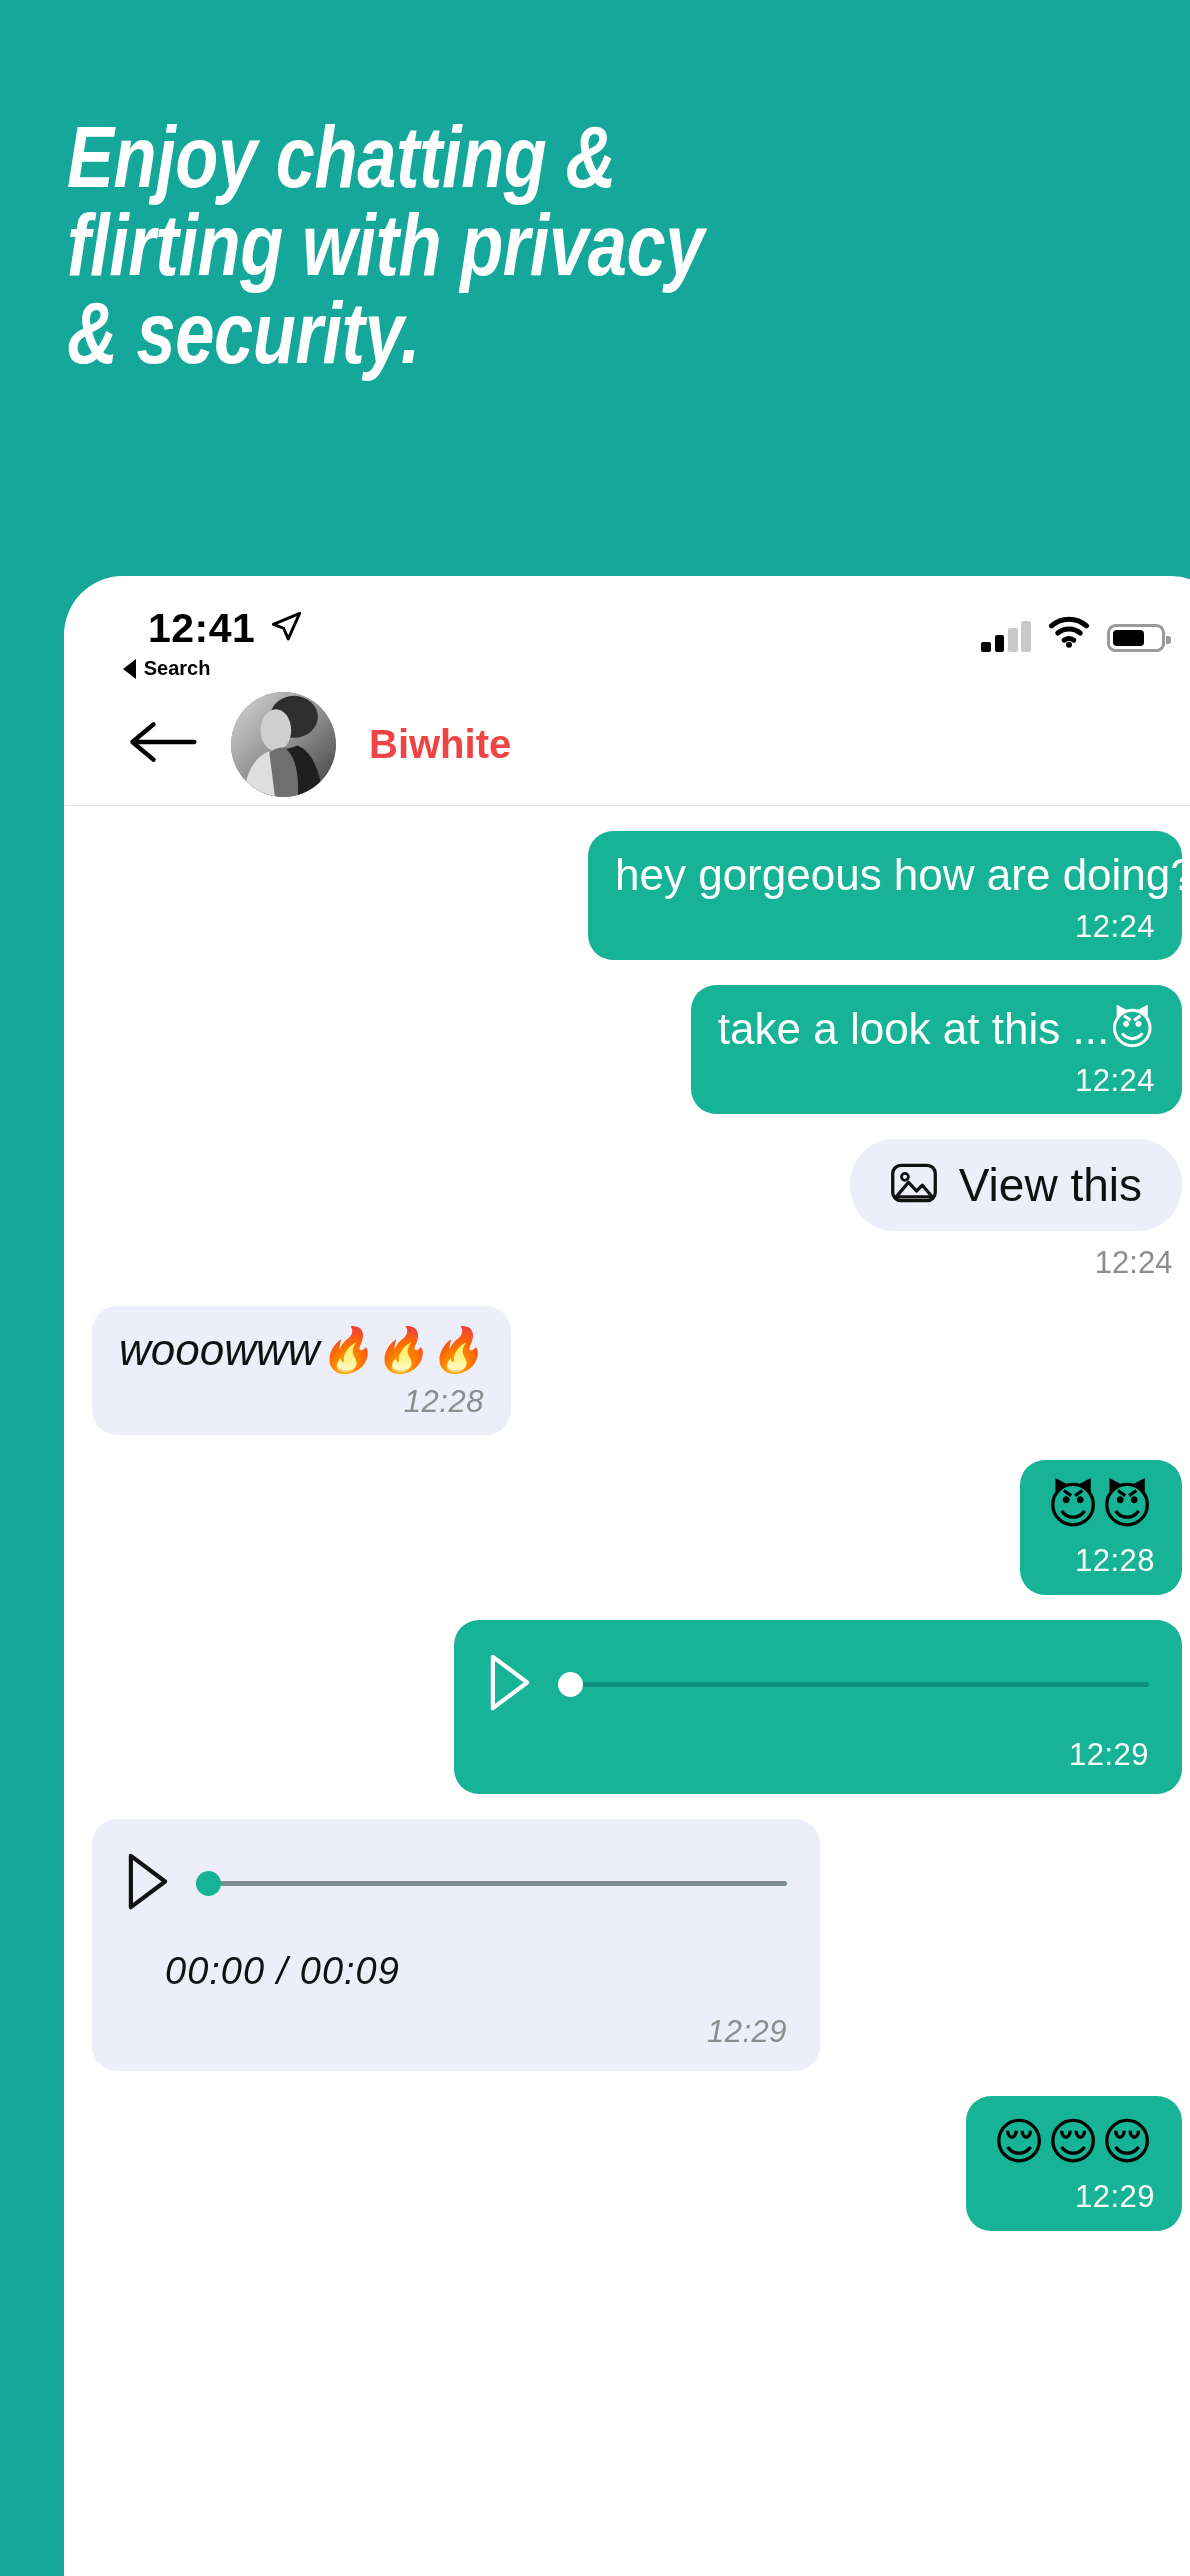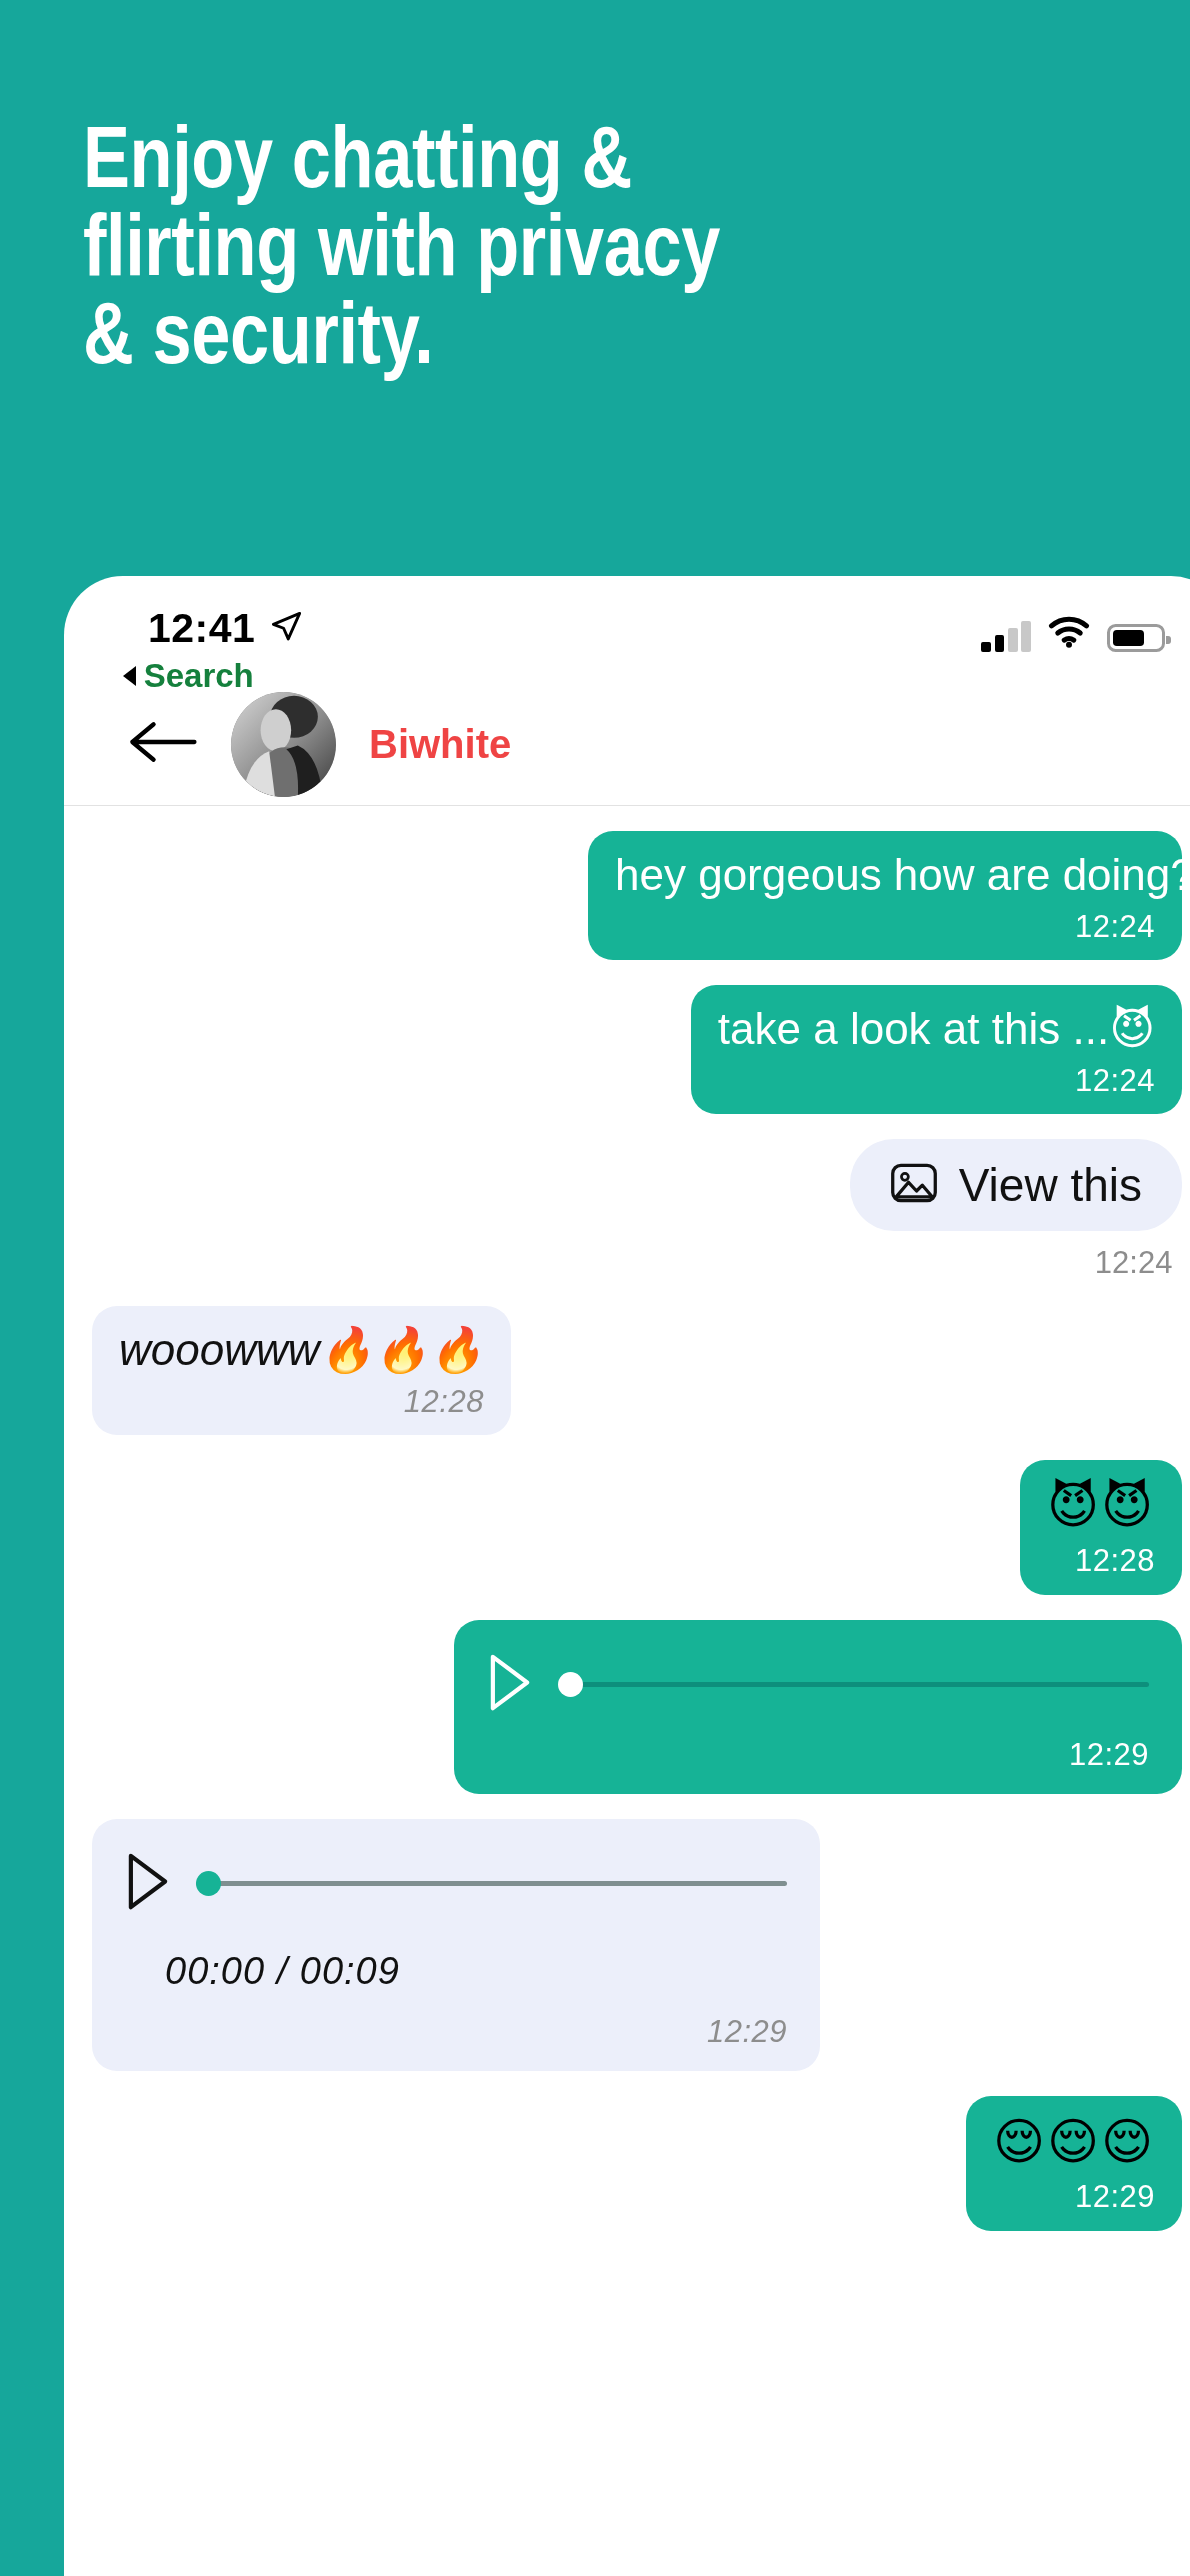--- a/index.html
+++ b/index.html
@@ -12,23 +12,24 @@
 
   body {
     background: #16a79b;
     font-family: "Liberation Sans", sans-serif;
     position: relative;
   }
 
   
   .promo {
     position: absolute;
-    left: 16px; top: 0;
+    left: 0; top: 0;
     width: 946px;
     padding: 113px 67px 0 67px;
+    font-style: italic;
   }
   .promo-headline {
     color: #ffffff;
     font-family: "Liberation Sans Narrow", "Liberation Sans", sans-serif;
     font-size: 88px;
     line-height: 1.0;
     font-weight: bold;
     letter-spacing: -0.5px;
     transform: scaleX(0.80);
     transform-origin: left top;
@@ -79,23 +80,23 @@
     gap: 7.7px;
   }
   .status-search-tri {
     width: 0; height: 0;
     border-top: 10.5px solid transparent;
     border-bottom: 10.5px solid transparent;
     border-right: 13.4px solid #000;
   }
   .status-search-label {
     font-family: "Liberation Sans Narrow", "Liberation Sans", sans-serif;
-    font-size: 33px;
+    font-size: 20px;
     font-weight: bold;
-    color: #15803d;
+    color: #000000;
   }
   .status-right {
     position: absolute;
     right: 65px;
     top: 40px;
     display: flex;
     align-items: flex-end;
     gap: 17px;
   }
   .sig { display: flex; align-items: flex-end; gap: 3.8px; }

